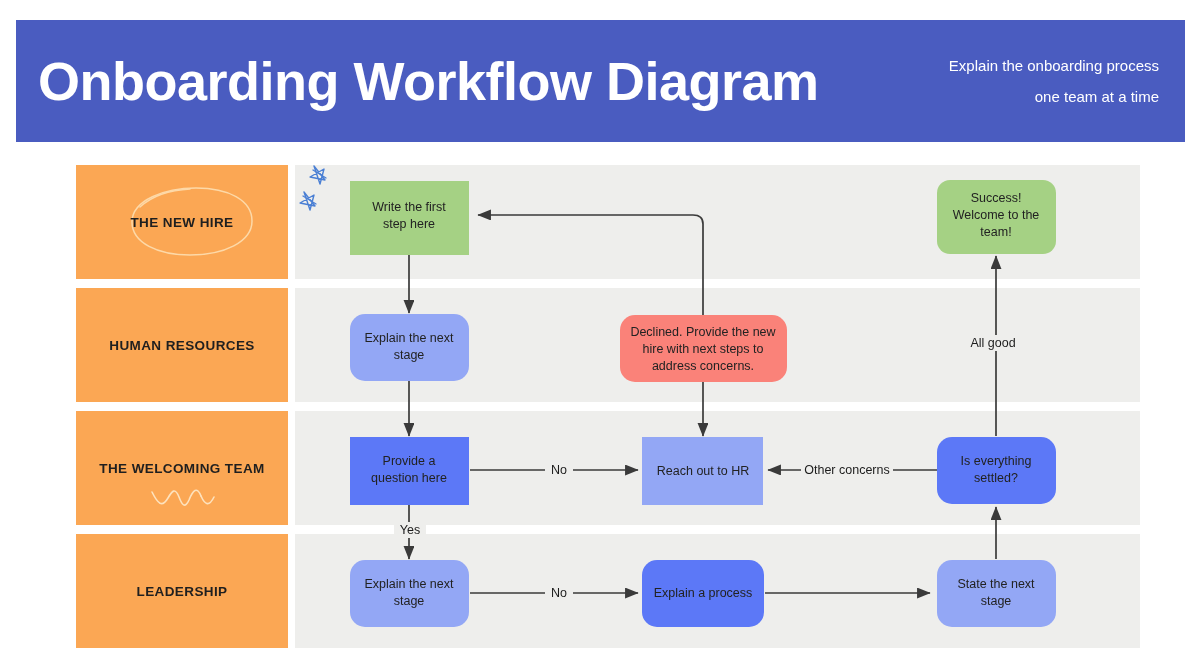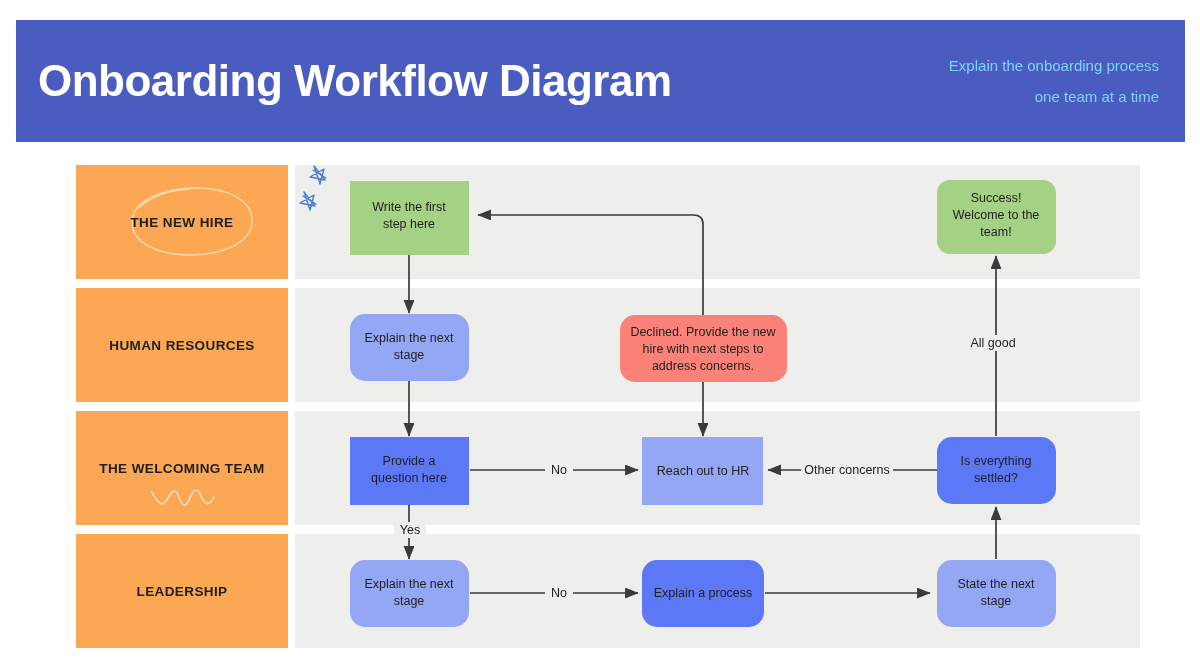--- a/index.html
+++ b/index.html
@@ -23,30 +23,30 @@
     width: 1169px;
     height: 122px;
     background: #4a5cc0;
     display: flex;
     align-items: center;
     box-sizing: border-box;
     padding: 0 22px 0 22px;
   }
   .header-title {
     color: #ffffff;
-    font-size: 44px;
+    font-size: 54px;
     font-weight: bold;
     letter-spacing: -0.5px;
     line-height: 1.05;
     white-space: nowrap;
     flex: 0 0 auto;
   }
   .header-subtitle {
     margin-left: auto;
-    color: #7dd3fc;
+    color: #ffffff;
     font-size: 15px;
     text-align: right;
     line-height: 2.1;
     flex: 0 0 auto;
     padding-right: 4px;
   }
   .header-subtitle span { display: block; }
 
   
   .diagram {

